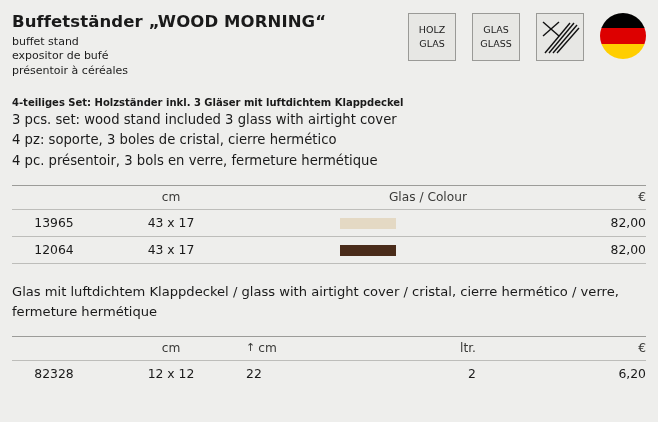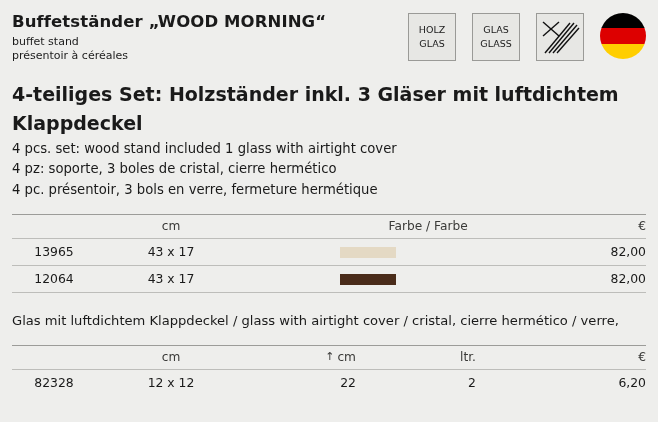--- a/index.html
+++ b/index.html
@@ -89,21 +89,21 @@
   
   .desc {
     margin-top: 16px;
   }
   .desc .line {
     font-size: 13.2px;
     line-height: 1.55;
   }
   .desc .line.bold {
     font-weight: bold;
-    font-size: 19px;
+    font-size: 10px;
   }
 
   
   .table {
     width: 100%;
     border-collapse: collapse;
     font-size: 12.4px;
   }
   .table th {
     font-weight: normal;
@@ -119,21 +119,21 @@
     border-top: 1px solid #bdbdba;
     margin: 0;
   }
   .hr-head {
     border: 0;
     border-top: 1px solid #9c9c99;
     margin: 0;
   }
   .col-art { width: 84px; text-align: center; padding-left: 6px; }
   .col-cm { width: 150px; text-align: center; }
-  .col-h { width: 110px; text-align: right; }
+  .col-h { width: 110px; text-align: left; }
   .col-ltr { width: 120px; text-align: right; }
   .col-colour { text-align: center; }
   .col-eur { text-align: right; padding-right: 6px; }
 
   .swatch {
     display: inline-block;
     width: 56px;
     height: 11px;
     vertical-align: middle;
   }
@@ -161,20 +161,21 @@
 </style>
 </head>
 <body>
 
 <div class="page">
 
   <div class="header">
     <div class="titles">
       <div class="title-main">Buffetständer „WOOD MORNING“</div>
       <div class="title-sub">buffet stand</div>
+      <div class="title-sub">expositor de bufé</div>
       <div class="title-sub">présentoir à céréales</div>
     </div>
 
     <div class="badges">
       <div class="badge">
         <span>HOLZ</span>
         <span>GLAS</span>
       </div>
       <div class="badge">
         <span>GLAS</span>
@@ -195,33 +196,33 @@
       <div class="flag">
         <div class="band" style="background:#000000"></div>
         <div class="band" style="background:#DD0000"></div>
         <div class="band" style="background:#FFCE00"></div>
       </div>
     </div>
   </div>
 
   <div class="desc">
     <div class="line bold">4-teiliges Set: Holzständer inkl. 3 Gläser mit luftdichtem Klappdeckel</div>
-    <div class="line">4 pcs. set: wood stand included 1 glass with airtight cover</div>
+    <div class="line">3 pcs. set: wood stand included 3 glass with airtight cover</div>
     <div class="line">4 pz: soporte, 3 boles de cristal, cierre hermético</div>
     <div class="line">4 pc. présentoir, 3 bols en verre, fermeture hermétique</div>
   </div>
 
   <div class="table-wrap-1">
     <hr class="hr-head">
     <table class="table">
       <thead>
         <tr>
           <th class="col-art"></th>
           <th class="col-cm">cm</th>
-          <th class="col-colour">Farbe / Farbe</th>
+          <th class="col-colour">Glas / Colour</th>
           <th class="col-eur">€</th>
         </tr>
       </thead>
     </table>
     <hr class="hr">
     <table class="table">
       <tbody>
         <tr>
           <td class="col-art">13965</td>
           <td class="col-cm">43 x 17</td>
@@ -243,20 +244,21 @@
           </td>
           <td class="col-eur">82,00</td>
         </tr>
       </tbody>
     </table>
     <hr class="hr">
   </div>
 
   <div class="section-title">
     <span><b>Glas mit luftdichtem Klappdeckel</b></span><span> / glass with airtight cover / cristal, cierre hermético / verre,</span>
+    <div>fermeture hermétique</div>
   </div>
 
   <div class="table-wrap-2">
     <hr class="hr-head">
     <table class="table">
       <thead>
         <tr>
           <th class="col-art"></th>
           <th class="col-cm">cm</th>
           <th class="col-h"><span class="arrow-up">↑</span><span>cm</span></th>

